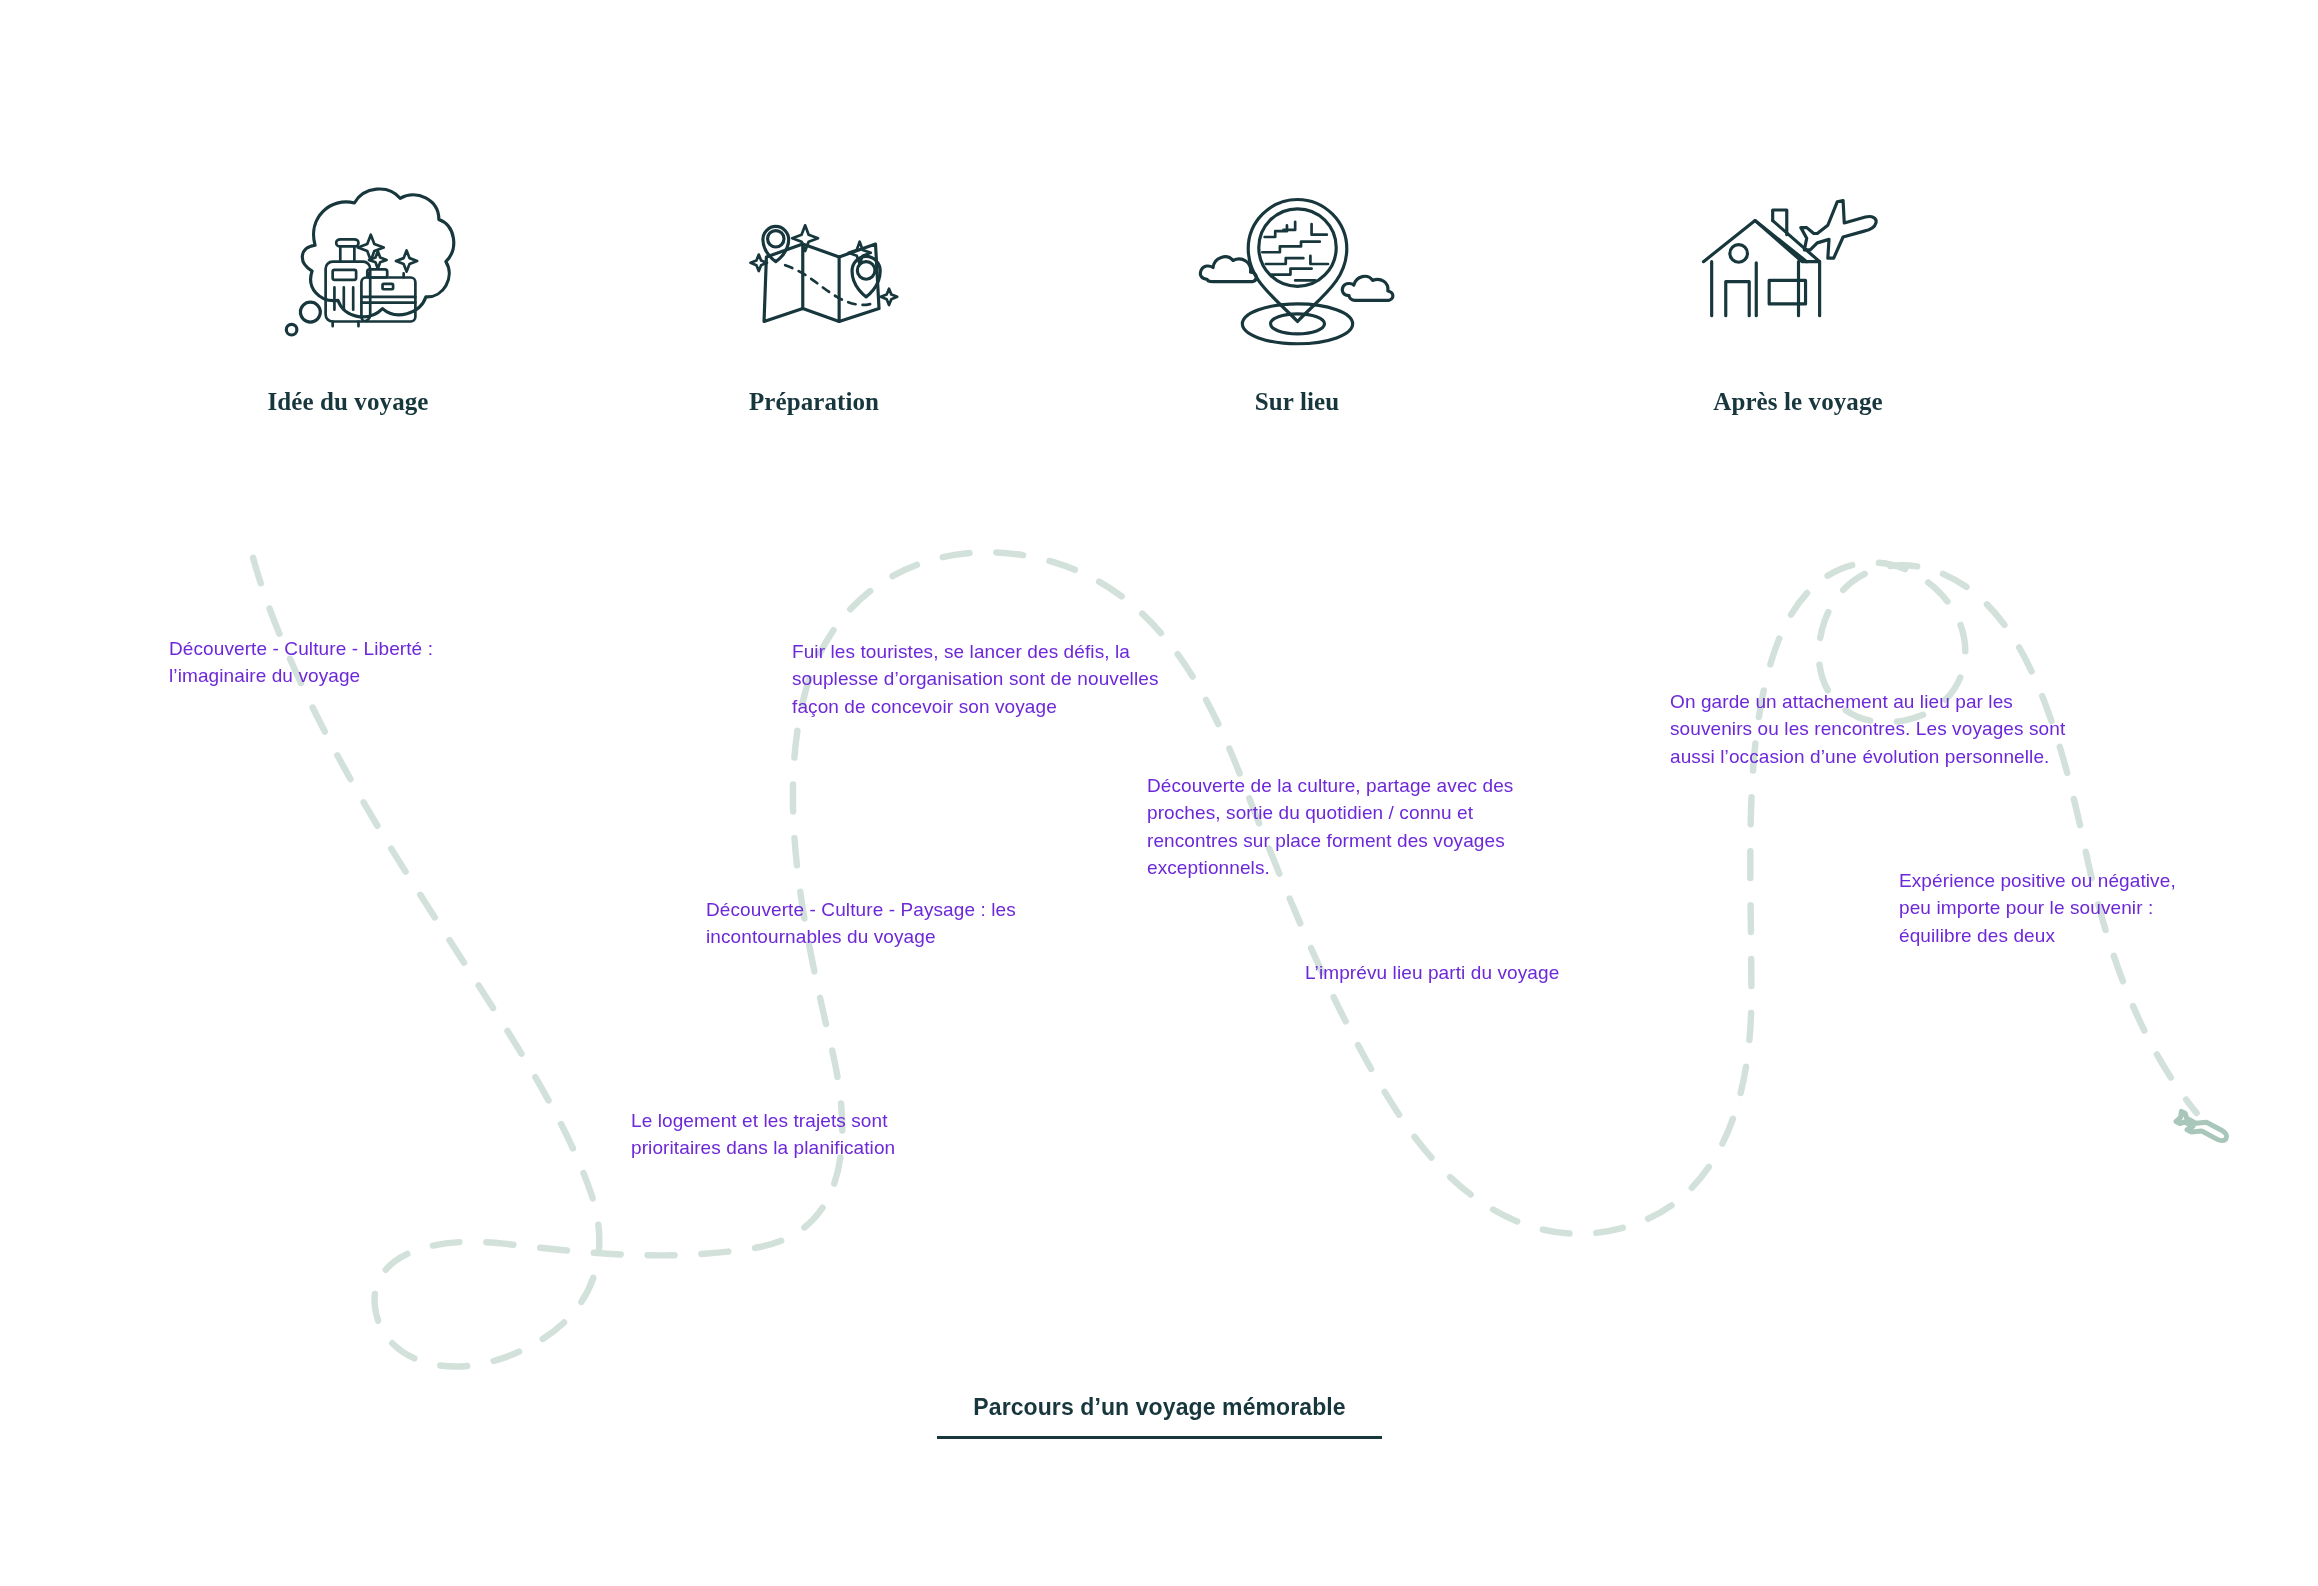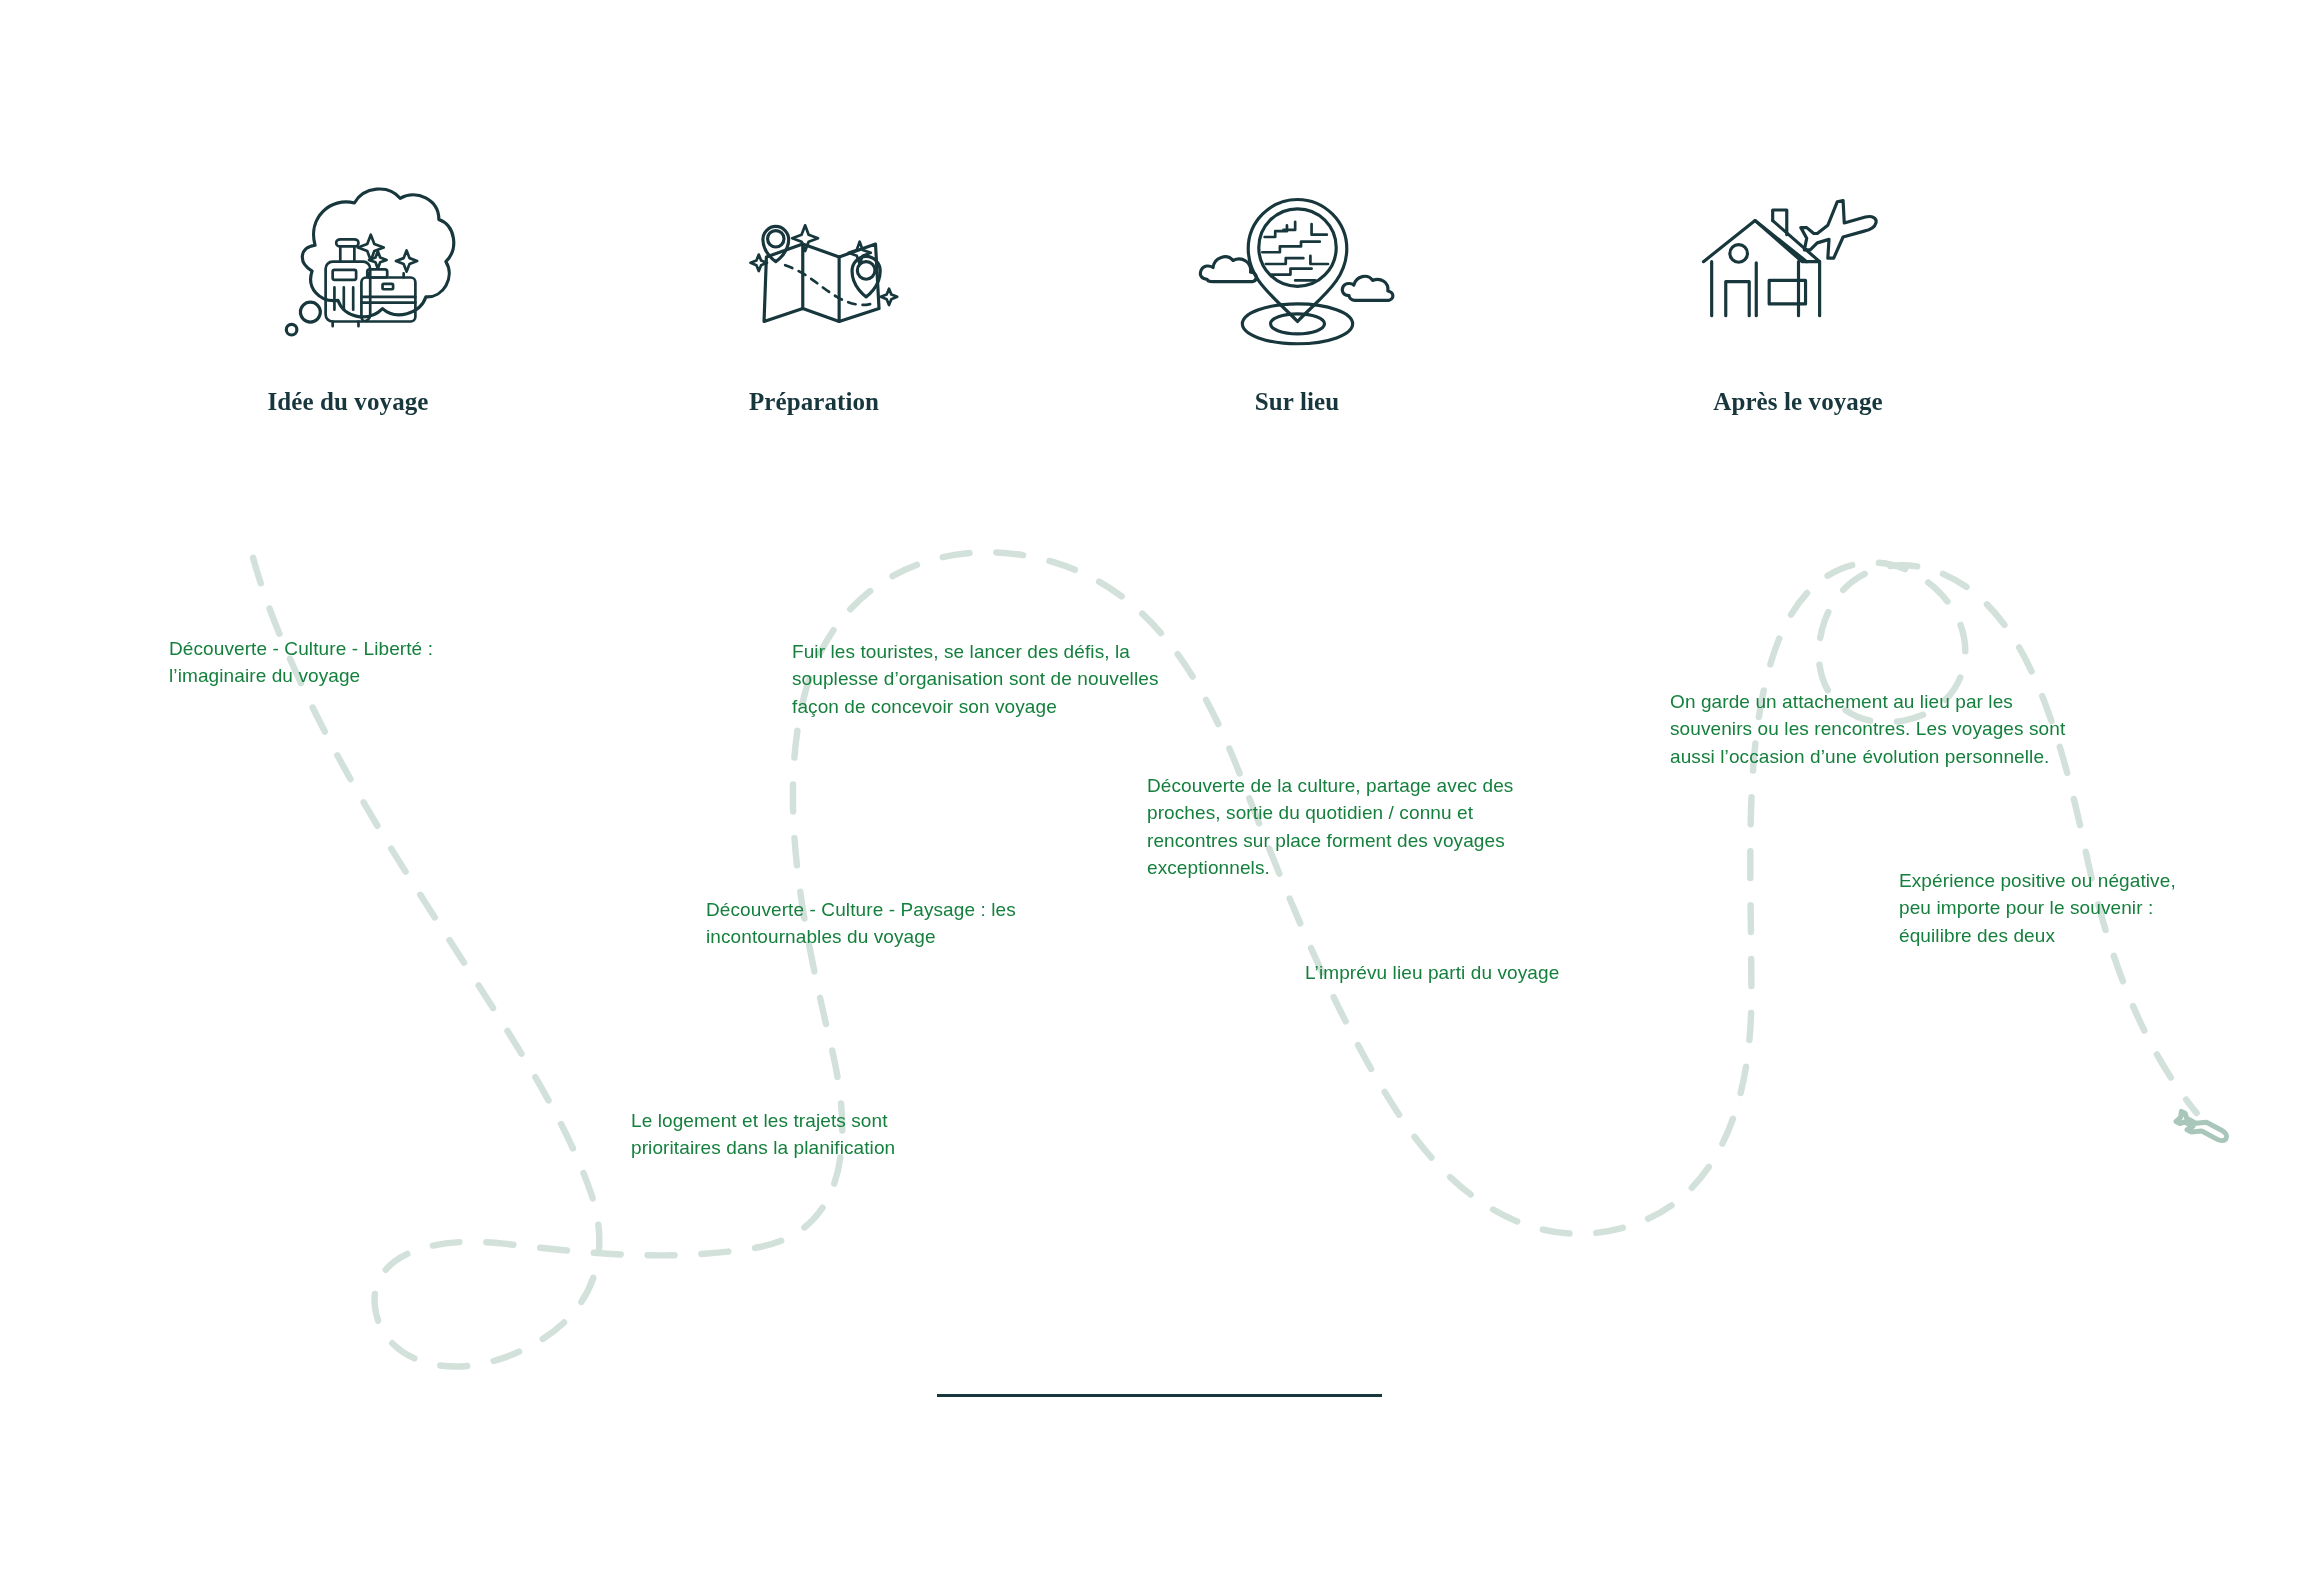--- a/index.html
+++ b/index.html
@@ -79,21 +79,21 @@
     font-weight: 700;
     font-size: 25px;
     letter-spacing: 0.1px;
     color: #17373d;
     white-space: nowrap;
   }
 
   
   .note {
     position: absolute;
-    color: #15803d;
+    color: #6d28d9;
     font-family: "Liberation Sans", sans-serif;
     font-size: 19px;
     line-height: 1.44;
     letter-spacing: 0.1px;
     white-space: pre-line;
   }
 
   
   #footer {
     position: absolute;
@@ -322,17 +322,18 @@
 exceptionnels.</div>
   <div class="note" style="left:1305px; top:959px; width:363px;">L’imprévu lieu parti du voyage</div>
   <div class="note" style="left:1670px; top:688px; width:433px;">On garde un attachement au lieu par les
 souvenirs ou les rencontres. Les voyages sont
 aussi l’occasion d’une évolution personnelle.</div>
   <div class="note" style="left:1899px; top:867px; width:363px;">Expérience positive ou négative,
 peu importe pour le souvenir :
 équilibre des deux</div>
 
   <div id="footer">
+    <div id="footer-title">Parcours d’un voyage mémorable</div>
     <div id="footer-rule"></div>
   </div>
 
 </div>
 
 
 </body></html>

